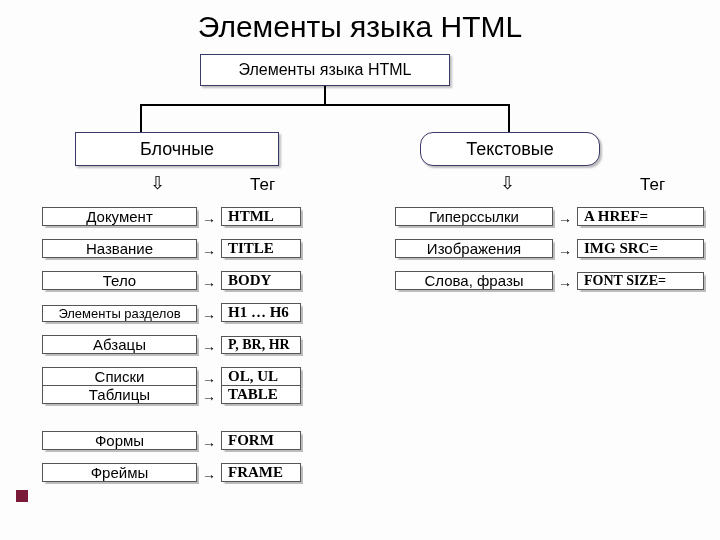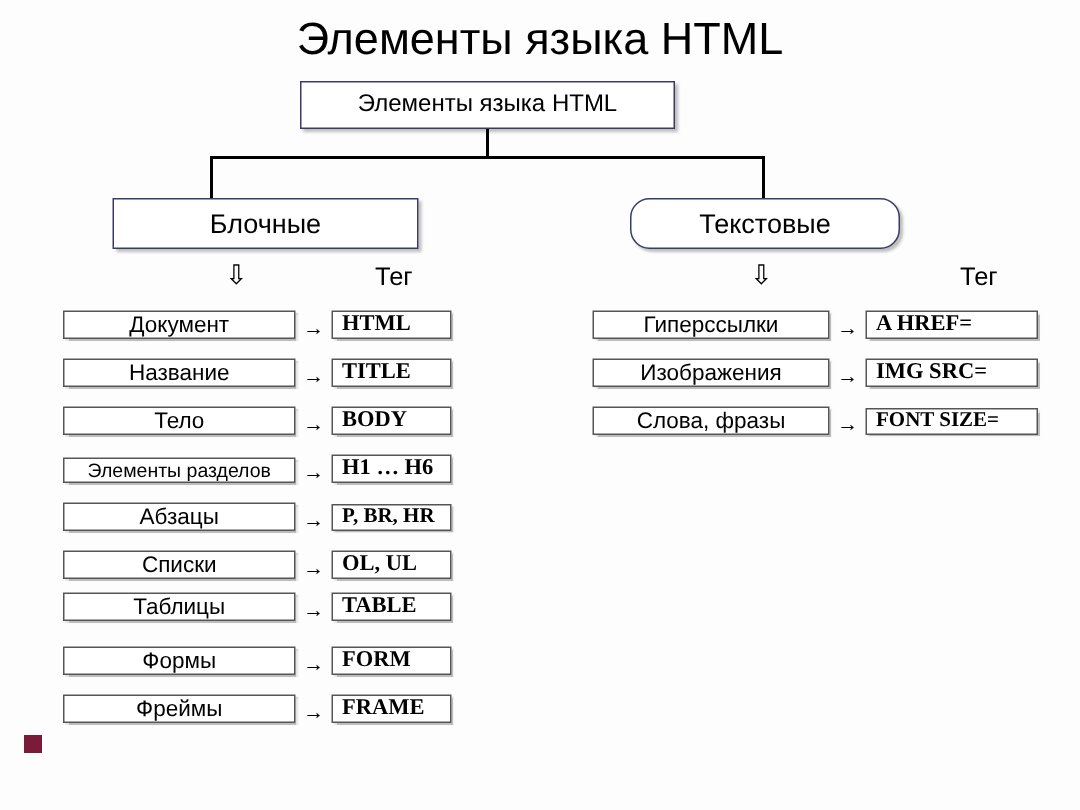--- a/index.html
+++ b/index.html
@@ -84,21 +84,21 @@
     border: 1px solid #555;
     background: #fff;
     box-shadow: 1.5px 1.5px 1px rgba(0,0,0,0.25);
     display: flex;
     align-items: center;
     font-size: 15px;
   }
   .name-l { width: 155px; justify-content: center; }
   .tag-l  { width: 80px; padding-left: 6px; font-weight: bold; font-family: "Times New Roman", serif; }
   .name-r { width: 158px; justify-content: center; }
-  .tag-r  { width: 115px; padding-left: 6px; font-weight: bold; font-family: "Times New Roman", serif; }
+  .tag-r  { width: 127px; padding-left: 6px; font-weight: bold; font-family: "Times New Roman", serif; }
   .arrow {
     width: 24px;
     display: flex;
     align-items: center;
     justify-content: center;
     font-size: 14px;
     color: #000;
   }
   .small { font-size: 13px; }
   .serif14 { font-size: 14px; }
@@ -149,21 +149,21 @@
 <div class="row rows-left" style="top:326px">
   <div class="cell name-l">Абзацы</div>
   <div class="arrow">→</div>
   <div class="cell tag-l serif14">P, BR, HR</div>
 </div>
 <div class="row rows-left" style="top:358px">
   <div class="cell name-l">Списки</div>
   <div class="arrow">→</div>
   <div class="cell tag-l">OL, UL</div>
 </div>
-<div class="row rows-left" style="top:386px">
+<div class="row rows-left" style="top:376px">
   <div class="cell name-l">Таблицы</div>
   <div class="arrow">→</div>
   <div class="cell tag-l">TABLE</div>
 </div>
 <div class="row rows-left" style="top:422px">
   <div class="cell name-l">Формы</div>
   <div class="arrow">→</div>
   <div class="cell tag-l">FORM</div>
 </div>
 <div class="row rows-left" style="top:454px">

